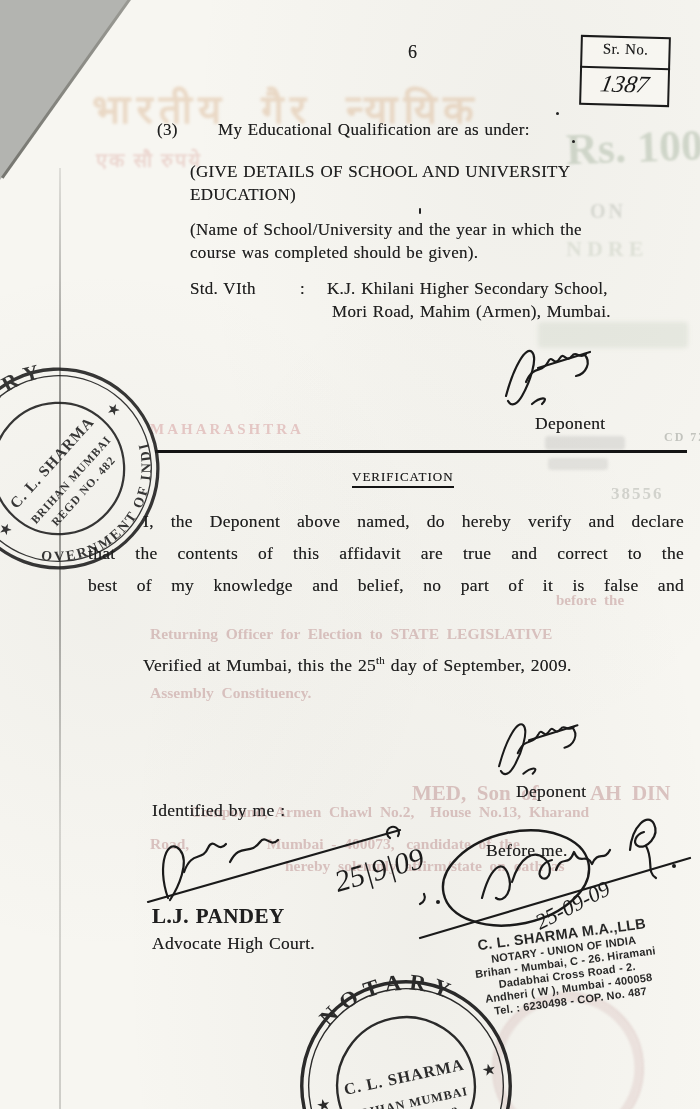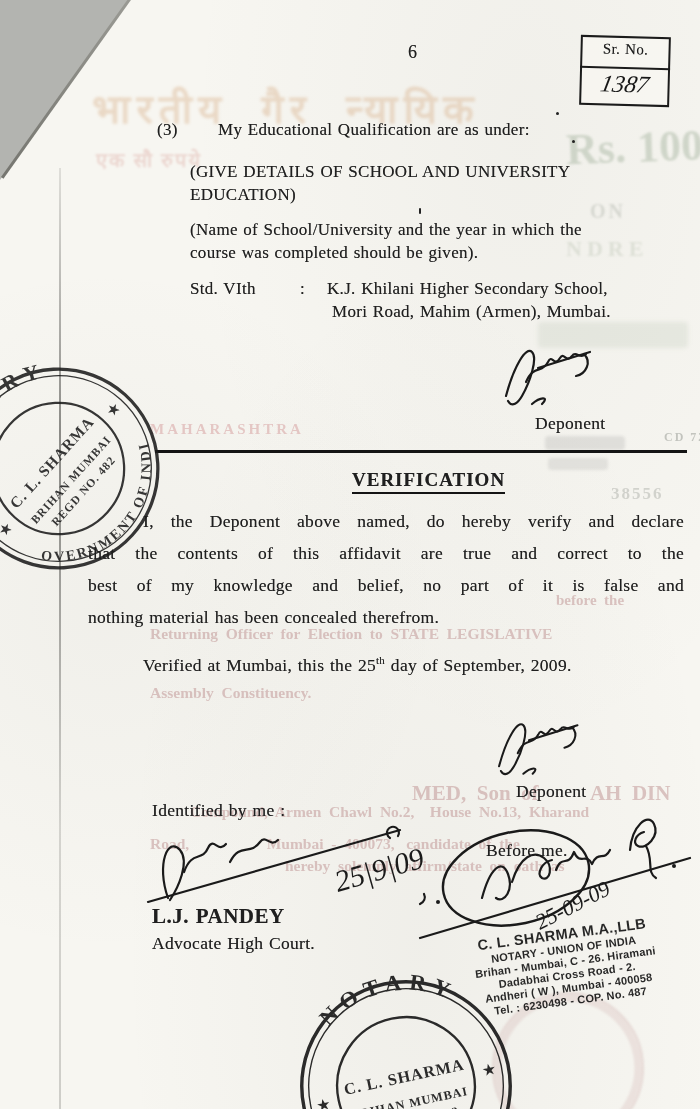--- a/index.html
+++ b/index.html
@@ -75,25 +75,24 @@
     <path d="M14,58 C22,28 34,8 40,14 C46,20 38,44 30,58 C26,65 20,70 16,63"></path>
     <path d="M34,44 C42,26 50,36 56,24 C60,15 62,30 68,20 C72,13 74,26 80,18 C84,12 88,22 94,16"></path>
     <path d="M46,30 L98,14"></path>
     <path d="M92,16 C100,24 94,36 84,38"></path>
     <path d="M40,66 C48,59 58,58 50,66"></path>
   </svg>
   <div class="typed abs" style="left:535px;top:413px;font-size:17.5px;">Deponent</div>
 
   <div class="abs" style="left:155px;top:450px;width:532px;height:3px;background:#141414;z-index:3;"></div>
 
-  <div class="typed abs" style="left:352px;top:469px;font-size:19px;font-weight:700;letter-spacing:1px;border-bottom:2px solid #141414;padding-bottom:1px;">VERIFICATION</div>
+  <div class="typed abs" style="left:352px;top:469px;font-size:13px;font-weight:400;letter-spacing:1px;border-bottom:2px solid #141414;padding-bottom:1px;">VERIFICATION</div>
   <div class="typed abs para-line" style="left:88px;top:543px;">that the contents of this affidavit are true and correct to the</div>
   <div class="typed abs para-line" style="left:88px;top:511px;padding-left:55px;width:541px;">I, the Deponent above named, do hereby verify and declare</div>
   <div class="typed abs para-line" style="left:88px;top:575px;">best of my knowledge and belief, no part of it is false and</div>
-  <div class="typed abs para-line para-last" style="left:88px;top:607px;">nothing material has been concealed therefrom.</div>
 
   <div class="typed abs" style="left:143px;top:654px;font-size:17.5px;">
     <span>Verified at Mumbai, this the 25</span><sup style="font-size:11px;">th</sup><span> day of September, 2009.</span>
   </div>
 
   <div class="ghost ghost-pink" style="left:556px;top:592px;font-size:15px;">before  the</div>
   <div class="ghost ghost-pink" style="left:150px;top:625px;font-size:15.5px;">Returning  Officer  for  Election  to  STATE  LEGISLATIVE</div>
   <div class="ghost ghost-pink" style="left:150px;top:684px;font-size:15.5px;">Assembly  Constituency.</div>
   <div class="ghost ghost-pink" style="left:412px;top:737px;font-size:21px;margin-top:44px;">MED,  Son  of          AH  DIN</div>
   <div class="ghost ghost-pink" style="left:150px;top:803px;font-size:15.5px;margin-left:40px;">Compound,  Armen  Chawl  No.2,    House  No.13,  Kharand</div>

